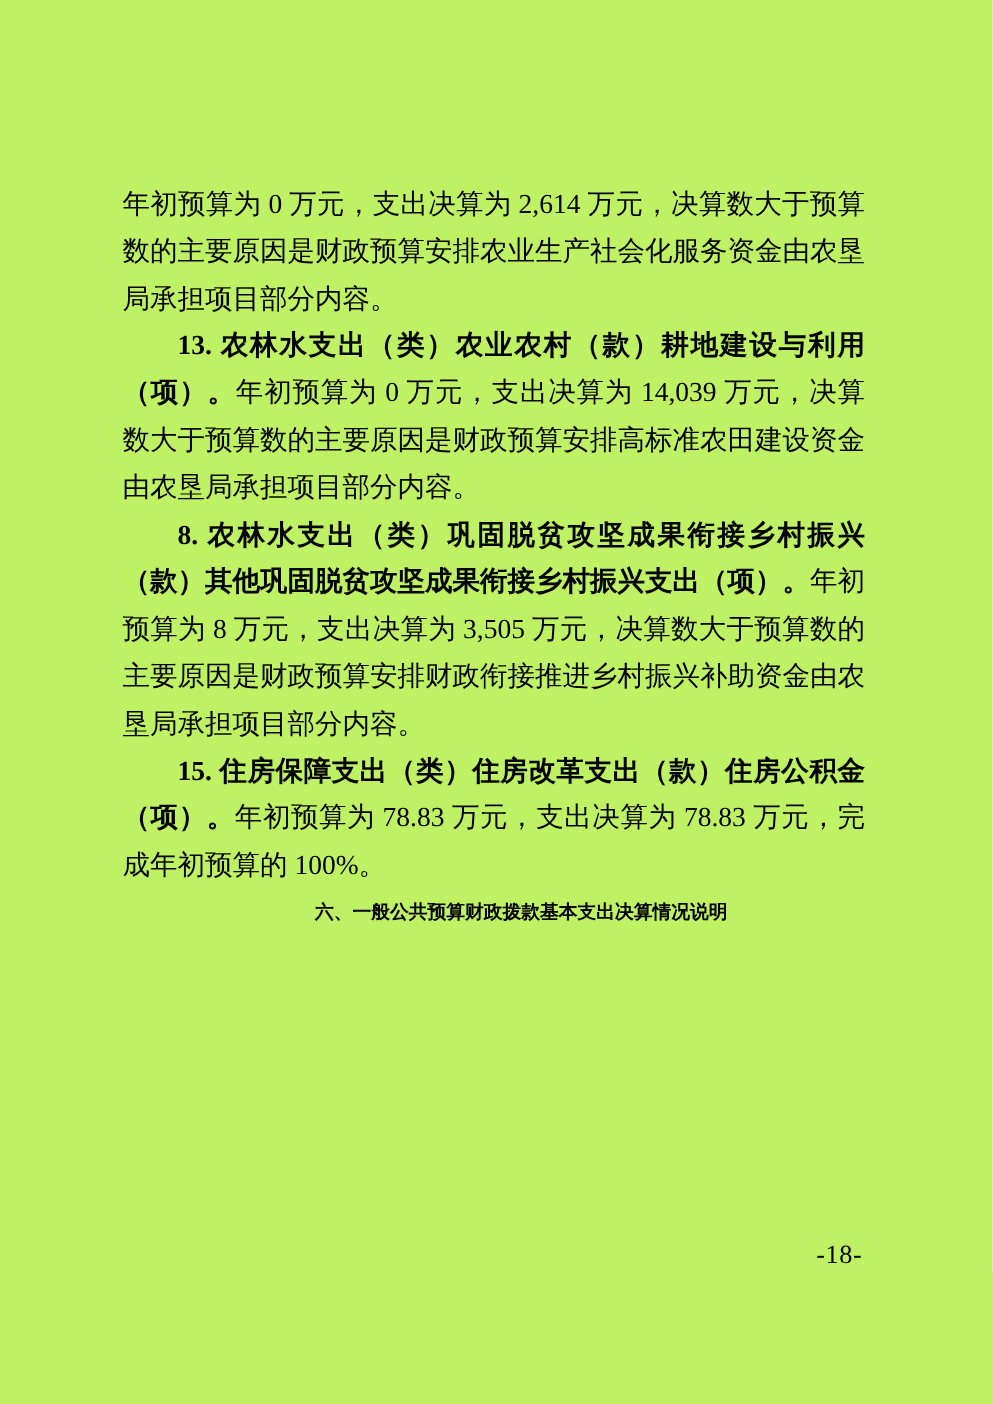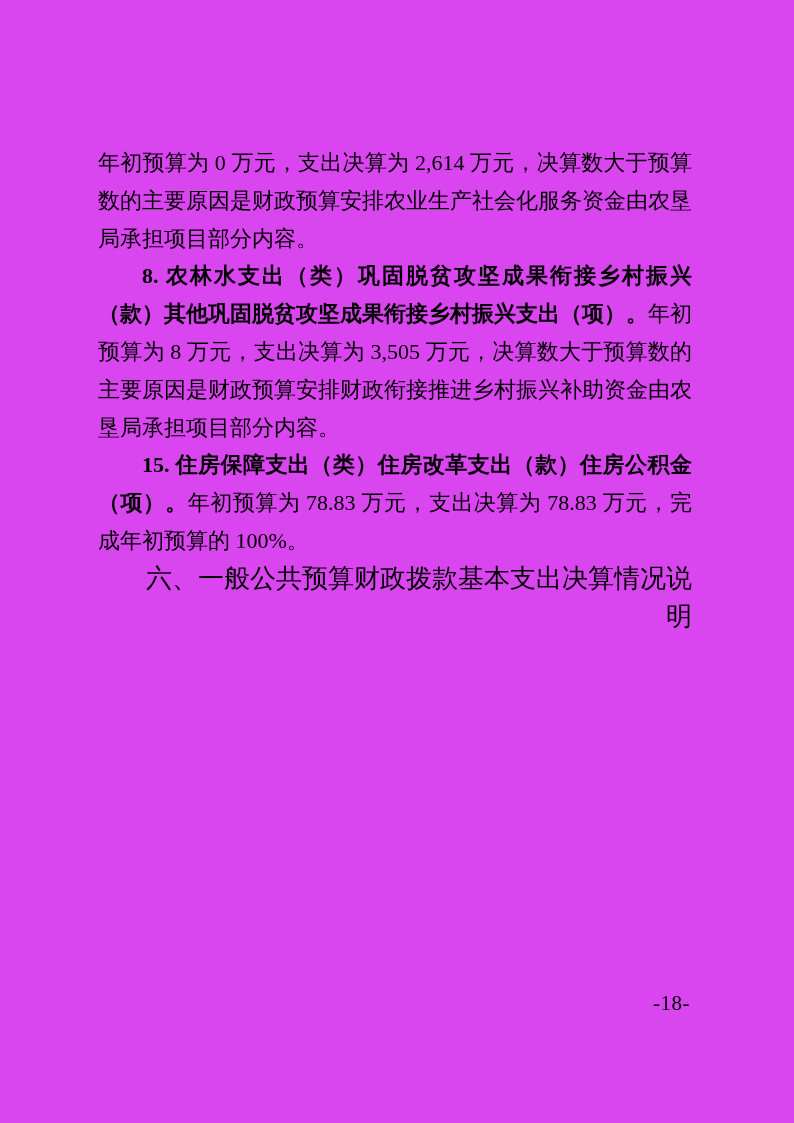--- a/index.html
+++ b/index.html
@@ -13,21 +13,21 @@
     position: relative;
     font-family: "Liberation Serif", serif;
     color: #000000;
     overflow: hidden;
   }
   .page {
     position: absolute;
     left: 0; top: 0;
     width: 794px;
     height: 1123px;
-    background: #d946ef;
+    background: #bef264;
   }
   .content {
     position: absolute;
     left: 98px;
     top: 144px;
     width: 594px;
   }
   .para {
     margin: 0;
     font-size: 22px;
@@ -39,25 +39,25 @@
   }
   .para.indent {
     text-indent: 44px;
   }
   .lead {
     font-weight: bold;
   }
   .heading {
     margin: 0;
     font-family: "Liberation Sans", sans-serif;
-    font-weight: normal;
-    font-size: 26px;
+    font-weight: bold;
+    font-size: 15px;
     line-height: 37.8px;
     text-indent: 44px;
-    text-align: right;
+    text-align: center;
   }
   .page-number {
     position: absolute;
     top: 991px;
     right: 104px;
     font-size: 21px;
     line-height: 24px;
     font-family: "Liberation Serif", serif;
     letter-spacing: 0.5px;
     margin-left: 40px;
@@ -66,20 +66,23 @@
 </head>
 <body>
 
 <div class="page">
   <div class="content">
 
     <p class="para">
       <span>年初预算为 0 万元，支出决算为 2,614 万元，决算数大于预算数的主要原因是财政预算安排农业生产社会化服务资金由农垦局承担项目部分内容。</span>
     </p>
 
+    <p class="para indent">
+      <span class="lead">13. 农林水支出（类）农业农村（款）耕地建设与利用（项）。</span><span>年初预算为 0 万元，支出决算为 14,039 万元，决算数大于预算数的主要原因是财政预算安排高标准农田建设资金由农垦局承担项目部分内容。</span>
+    </p>
 
     <p class="para indent">
       <span class="lead">8. 农林水支出（类）巩固脱贫攻坚成果衔接乡村振兴（款）其他巩固脱贫攻坚成果衔接乡村振兴支出（项）。</span><span>年初预算为 8 万元，支出决算为 3,505 万元，决算数大于预算数的主要原因是财政预算安排财政衔接推进乡村振兴补助资金由农垦局承担项目部分内容。</span>
     </p>
 
     <p class="para indent">
       <span class="lead">15. 住房保障支出（类）住房改革支出（款）住房公积金（项）。</span><span>年初预算为 78.83 万元，支出决算为 78.83 万元，完成年初预算的 100%。</span>
     </p>
 
 

